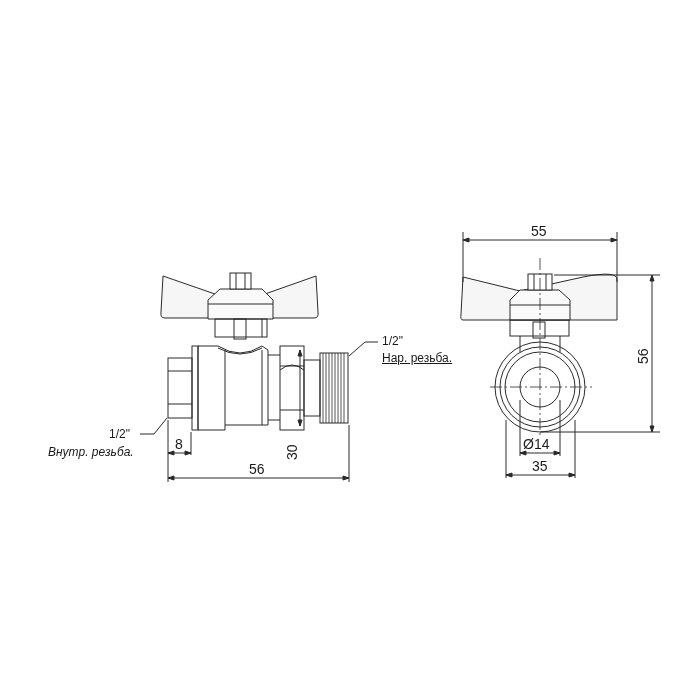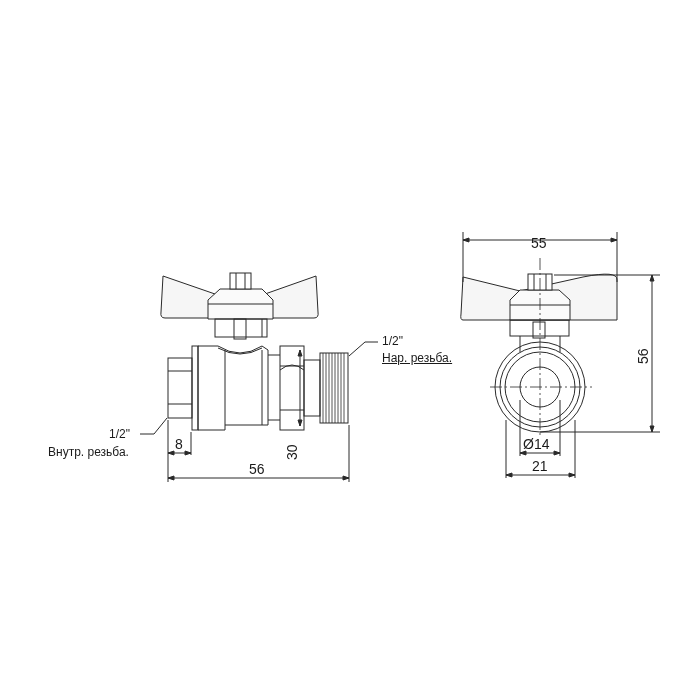--- a/index.html
+++ b/index.html
@@ -130,23 +130,23 @@
     <path d="M520 453 l6 -2 l0 4 z" fill="#2a2a2a"></path>
     <path d="M560 453 l-6 -2 l0 4 z" fill="#2a2a2a"></path>
 
     <line x1="506" y1="475" x2="575" y2="475"></line>
     <path d="M506 475 l6 -2 l0 4 z" fill="#2a2a2a"></path>
     <path d="M575 475 l-6 -2 l0 4 z" fill="#2a2a2a"></path>
   </g>
 </svg>
 
 <div class="lbl" style="left:109px;top:428px;">1/2"</div>
-<div class="lbl" style="left:48px;top:446px;">Внутр. резьба.</div>
+<div class="lbl" style="left:48px;top:446px;font-style:italic;">Внутр. резьба.</div>
 <div class="lbl" style="left:382px;top:335px;">1/2"</div>
 <div class="lbl" style="left:382px;top:352px;text-decoration:underline;">Нар. резьба.</div>
 <div class="lbl dim" style="left:175px;top:437px;">8</div>
 <div class="lbl dim vert" style="left:285px;top:460px;">30</div>
 <div class="lbl dim" style="left:249px;top:462px;">56</div>
 
-<div class="lbl dim" style="left:531px;top:236px;">55</div>
+<div class="lbl dim" style="left:531px;top:224px;">55</div>
 <div class="lbl dim vert" style="left:636px;top:364px;">56</div>
 <div class="lbl dim" style="left:523px;top:437px;">Ø14</div>
-<div class="lbl dim" style="left:532px;top:459px;">21</div>
+<div class="lbl dim" style="left:532px;top:459px;">35</div>
 
 </body></html>

